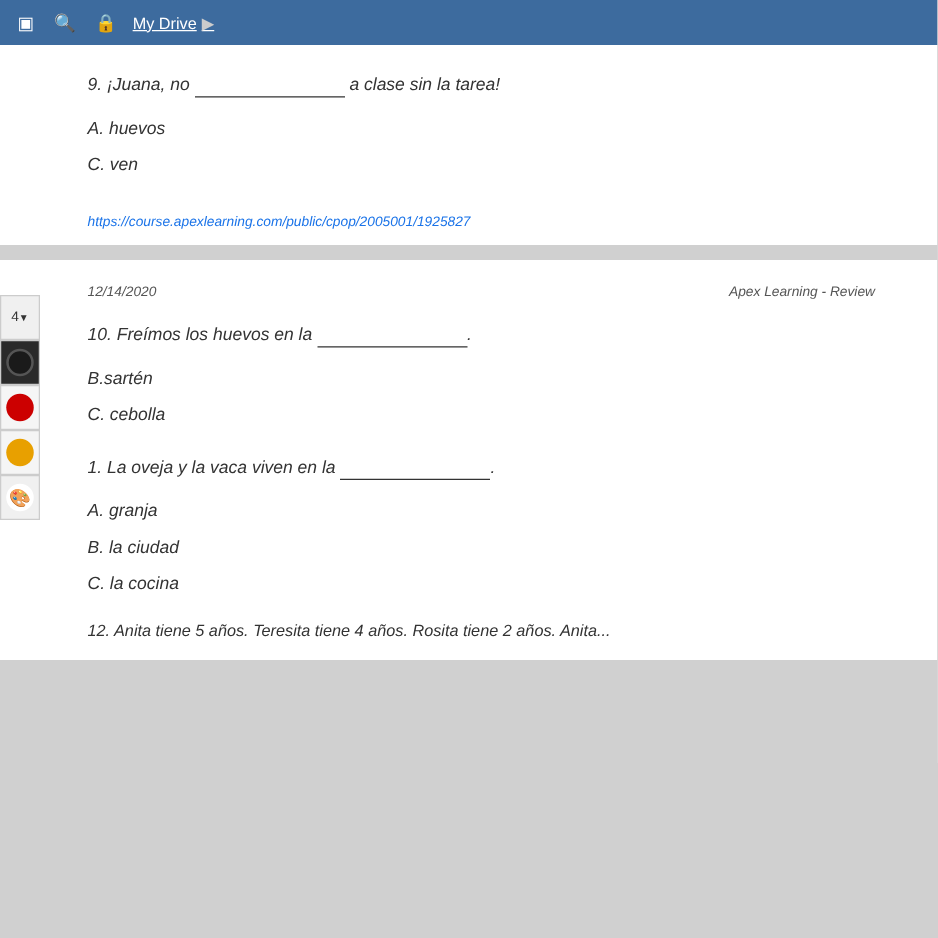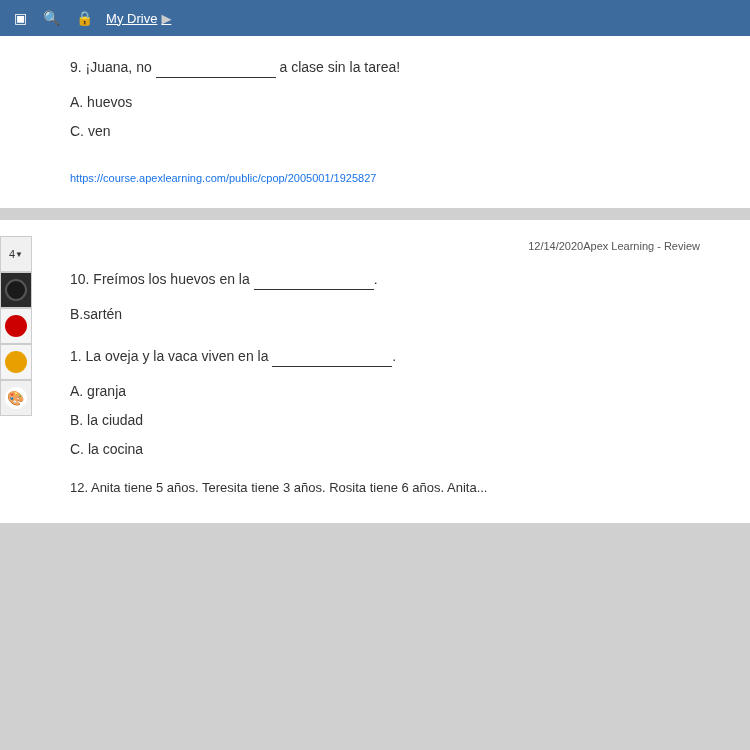--- a/index.html
+++ b/index.html
@@ -43,22 +43,23 @@
       background: #d0d0d0;
       height: calc(750px - 36px);
       overflow: hidden;
       position: relative;
     }
 
     
     .page-section {
       background: white;
       margin: 0 0 6px 0;
-      padding: 20px 50px 24px 70px;
+      padding: 20px 50px 12px 70px;
       position: relative;
+      font-style: italic;
     }
 
     .page-section:first-child {
       margin-top: 0;
     }
 
     .question {
       font-size: 14px;
       color: #333;
       margin-bottom: 14px;
@@ -80,21 +81,21 @@
     }
 
     .url-text {
       font-size: 11px;
       color: #1a73e8;
       margin-top: 30px;
     }
 
     .page-header {
       display: flex;
-      justify-content: flex-end;
+      justify-content: space-between;
       font-size: 11px;
       color: #555;
       margin-bottom: 16px;
     }
 
     
     #left-toolbar {
       position: absolute;
       left: 0;
       top: 200px;
@@ -208,29 +209,30 @@
     <div class="page-header">
       <span>12/14/2020</span>
       <span>Apex Learning - Review</span>
     </div>
 
     <div class="question">
       <span>10. Freímos los huevos en la</span>
       <span class="blank">&nbsp;</span><span>.</span>
     </div>
     <div class="option">B.sartén</div>
+    <div class="option">C. cebolla</div>
 
     <div style="height:12px;"></div>
 
     <div class="question">
       <span>1. La oveja y la vaca viven en la</span>
       <span class="blank">&nbsp;</span><span>.</span>
     </div>
     <div class="option">A. granja</div>
     <div class="option">B. la ciudad</div>
     <div class="option">C. la cocina</div>
 
     <div style="height:12px;"></div>
 
-    <div class="partial-text">12. Anita tiene 5 años. Teresita tiene 3 años. Rosita tiene 6 años. Anita...</div>
+    <div class="partial-text">12. Anita tiene 5 años. Teresita tiene 4 años. Rosita tiene 2 años. Anita...</div>
   </div>
 
 </div>
 
 </body></html>

